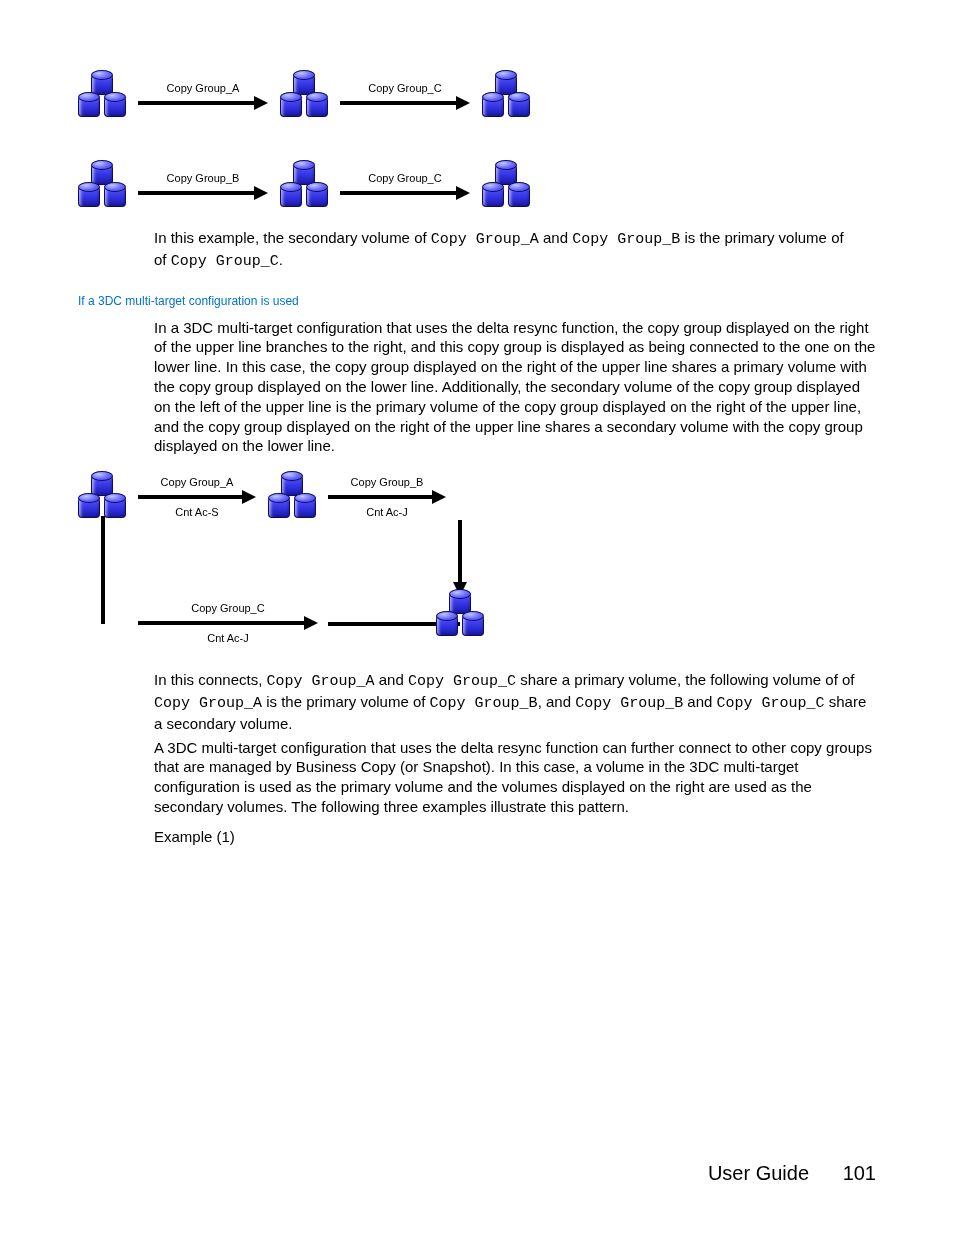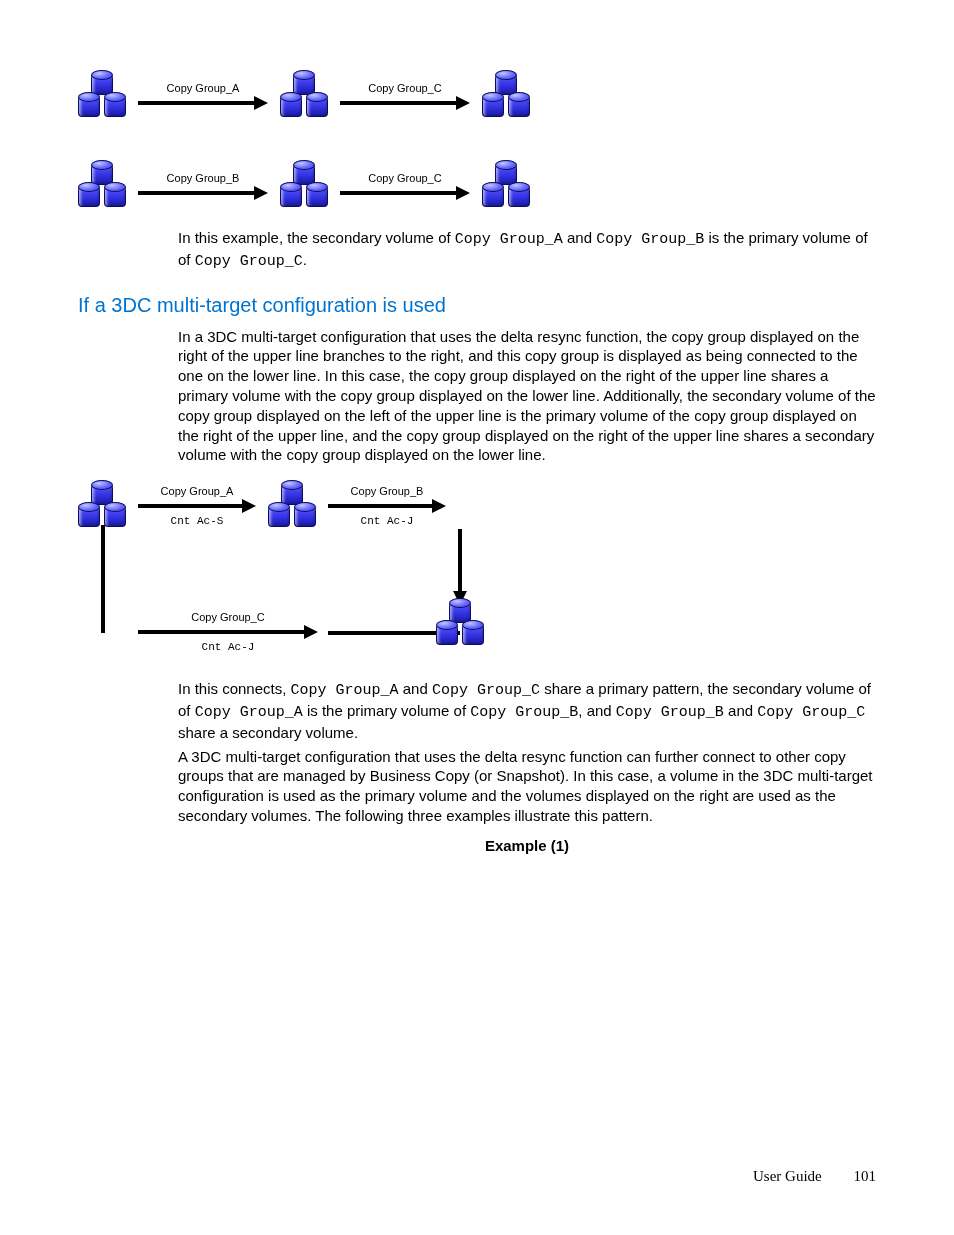--- a/index.html
+++ b/index.html
@@ -11,38 +11,37 @@
     color: #000;
     width: 954px;
     height: 1235px;
     position: relative;
   }
   .page {
     padding: 60px 78px 0 78px;
     width: 798px; 
   }
   .indent-block {
-    margin-left: 100px; 
+    margin-left: 76px; 
     margin-right: 0;
   }
   h3.blue {
     color: #0073cf;
     font-weight: normal;
-    font-size: 20px;
+    font-size: 12px;
     margin: 22px 0 10px 0;
   }
   p { margin: 0 0 4px 0; line-height: 1.32; }
-  .bold { font-weight: bold; text-align: center; }
+  .bold { font-weight: normal; }
   .mono { font-family: "Courier New", monospace; }
   .footer {
     position: absolute;
     right: 78px;
     bottom: 50px;
-    font-size: 15px;
-    font-family: Liberation Serif, serif;
+    font-size: 20px;
   }
   .footer .pg { margin-left: 28px; }
 
   
   .diagram {
     margin: 6px 0 12px 0;
     position: relative;
   }
   .row {
     display: flex;
@@ -76,21 +75,21 @@
   }
   .arrow .head {
     position: absolute;
     right: 0; top: 0;
     width: 0; height: 0;
     border-left: 14px solid #000;
     border-top: 7px solid transparent;
     border-bottom: 7px solid transparent;
   }
   .arrow-label { margin-bottom: 2px; }
-  .arrow-sublabel { margin-top: 2px; font-family: Liberation Mono, monospace; }
+  .arrow-sublabel { margin-top: 2px; }
 
   
   .cluster {
     width: 48px;
     height: 46px;
     position: relative;
     flex: 0 0 auto;
   }
   .cyl {
     position: absolute;
@@ -295,21 +294,21 @@
 
       <div class="cluster dest-cluster">
           <div class="cyl c1"></div>
           <div class="cyl c2"></div>
           <div class="cyl c3"></div>
         </div>
     </div>
   </div>
 
   <p class="indent-block" style="margin-top:16px;">
-    <span>In this connects, </span><span class="mono">Copy Group_A</span><span> and </span><span class="mono">Copy Group_C</span><span> share a primary pattern, the secondary volume of </span>
+    <span>In this connects, </span><span class="mono">Copy Group_A</span><span> and </span><span class="mono">Copy Group_C</span><span> share a primary volume, the following volume of </span>
     of <span class="mono">Copy Group_A</span><span> is the primary volume of </span><span class="mono">Copy Group_B</span><span>, and </span><span class="mono">Copy Group_B</span><span> and </span><span class="mono">Copy Group_C</span><span> share a secondary volume.</span>
   </p>
 
   <p class="indent-block">A 3DC multi-target configuration that uses the delta resync function can further connect to other copy groups that are managed by Business Copy (or Snapshot). In this case, a volume in the 3DC multi-target configuration is used as the primary volume and the volumes displayed on the right are used as the secondary volumes. The following three examples illustrate this pattern.</p>
 
   <p class="indent-block bold" style="margin-top:10px;">Example (1)</p>
 
 </div>
 
 <div class="footer">

